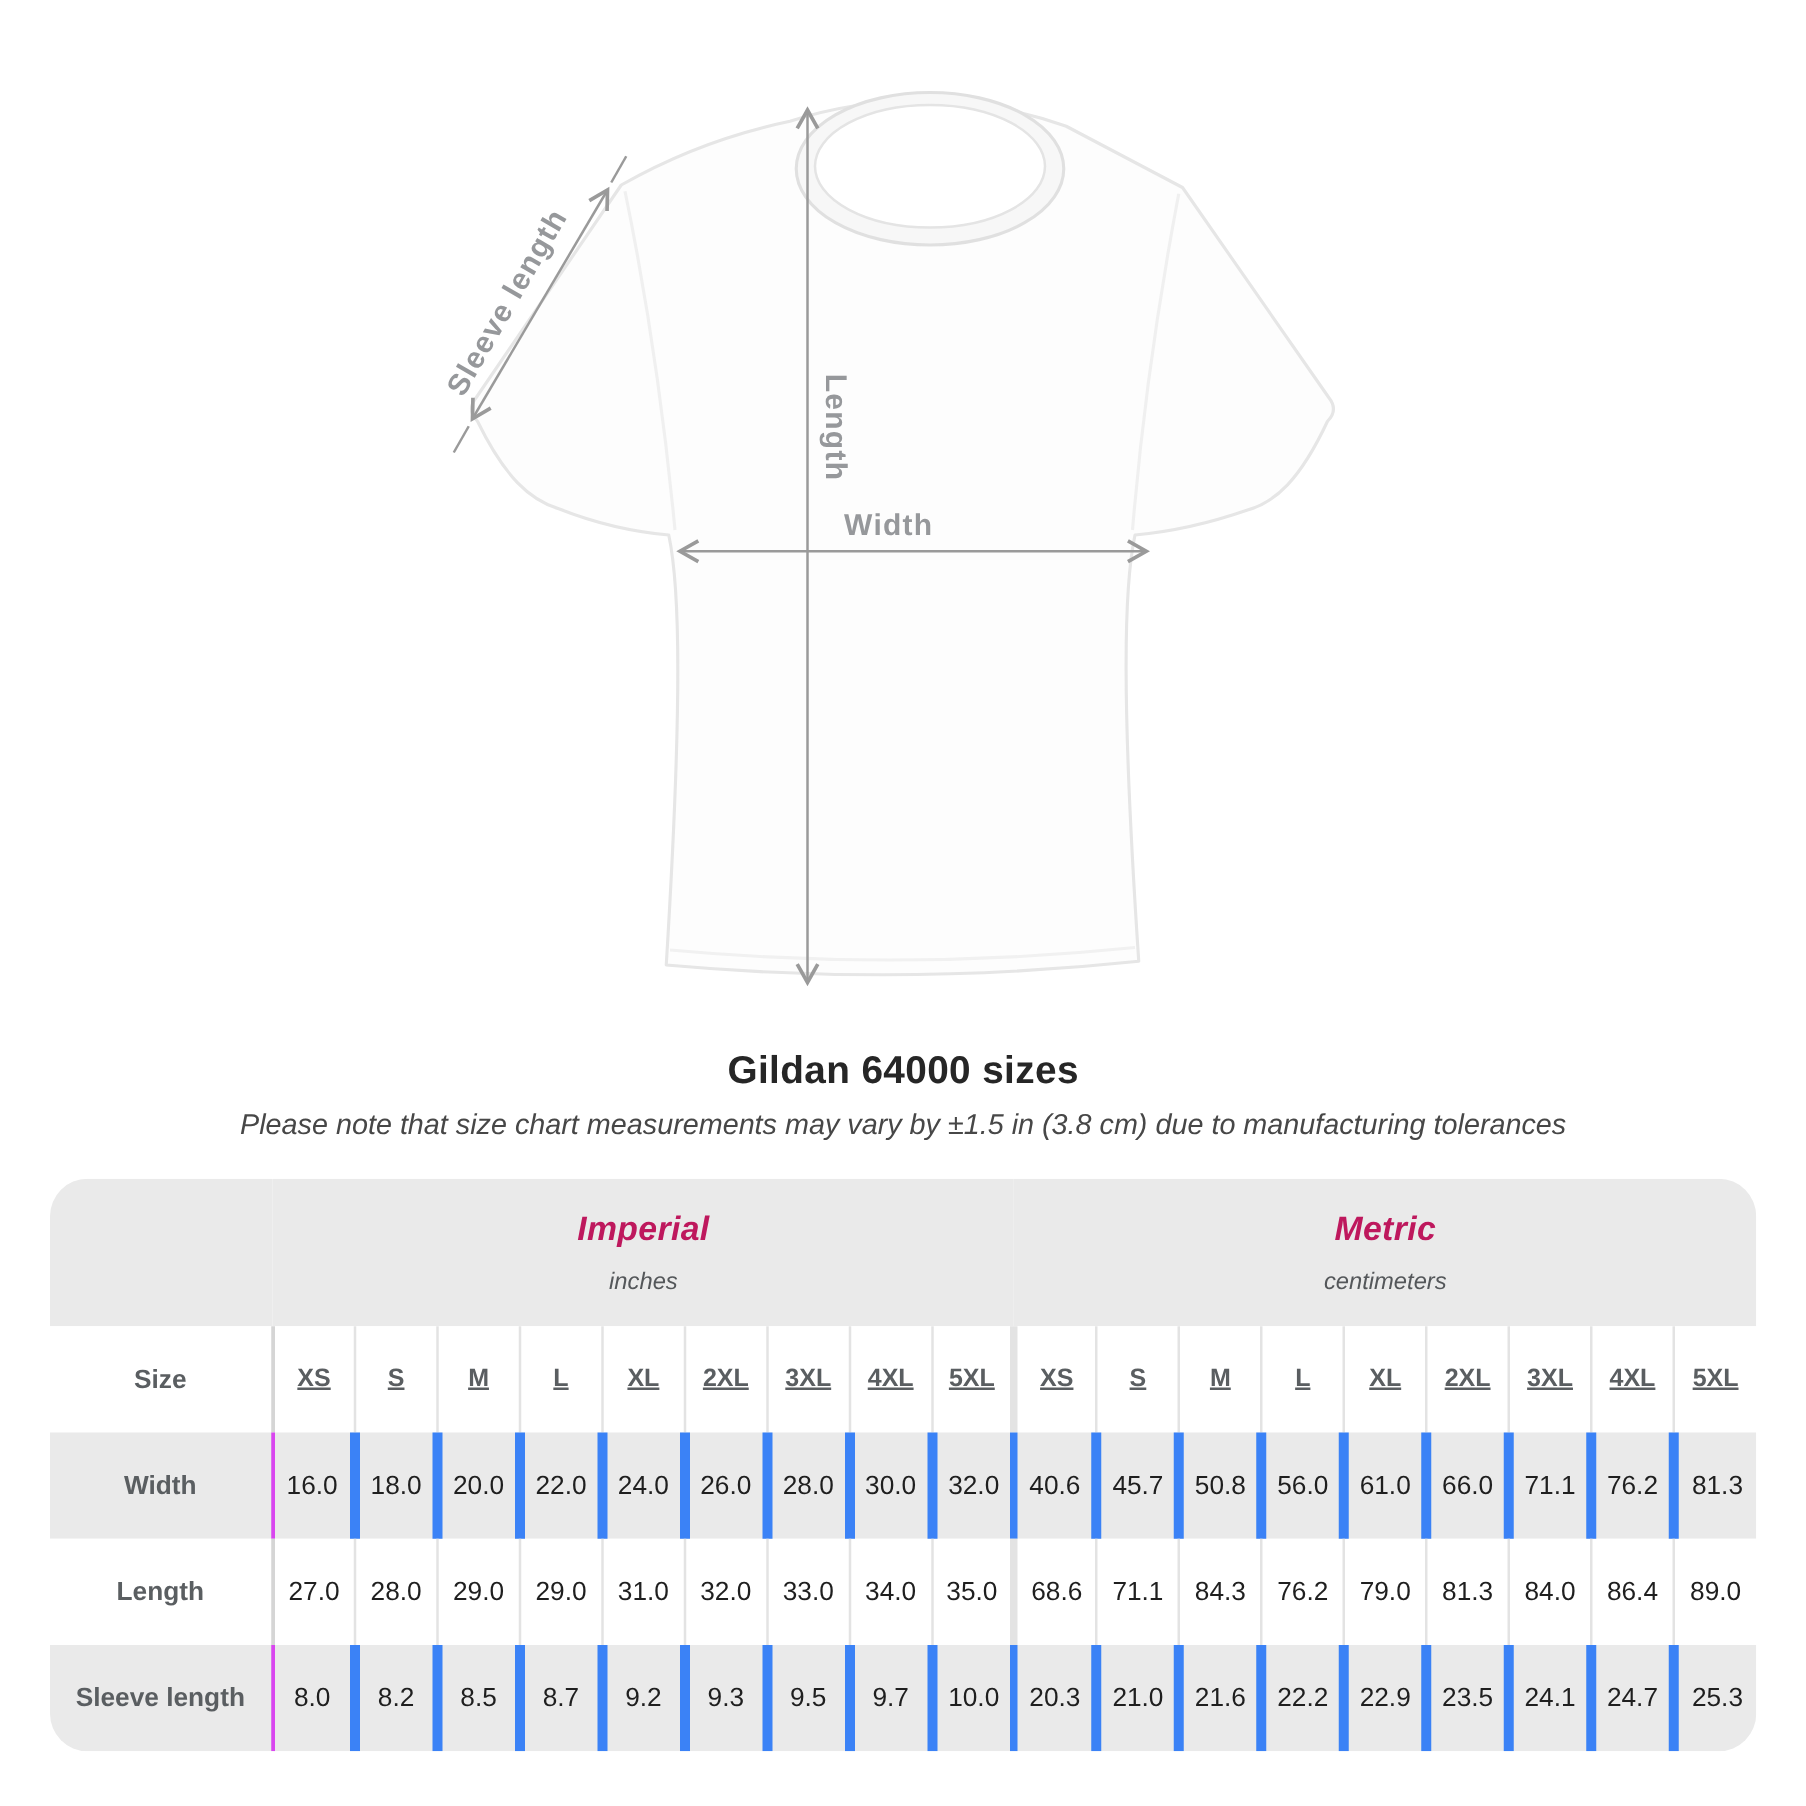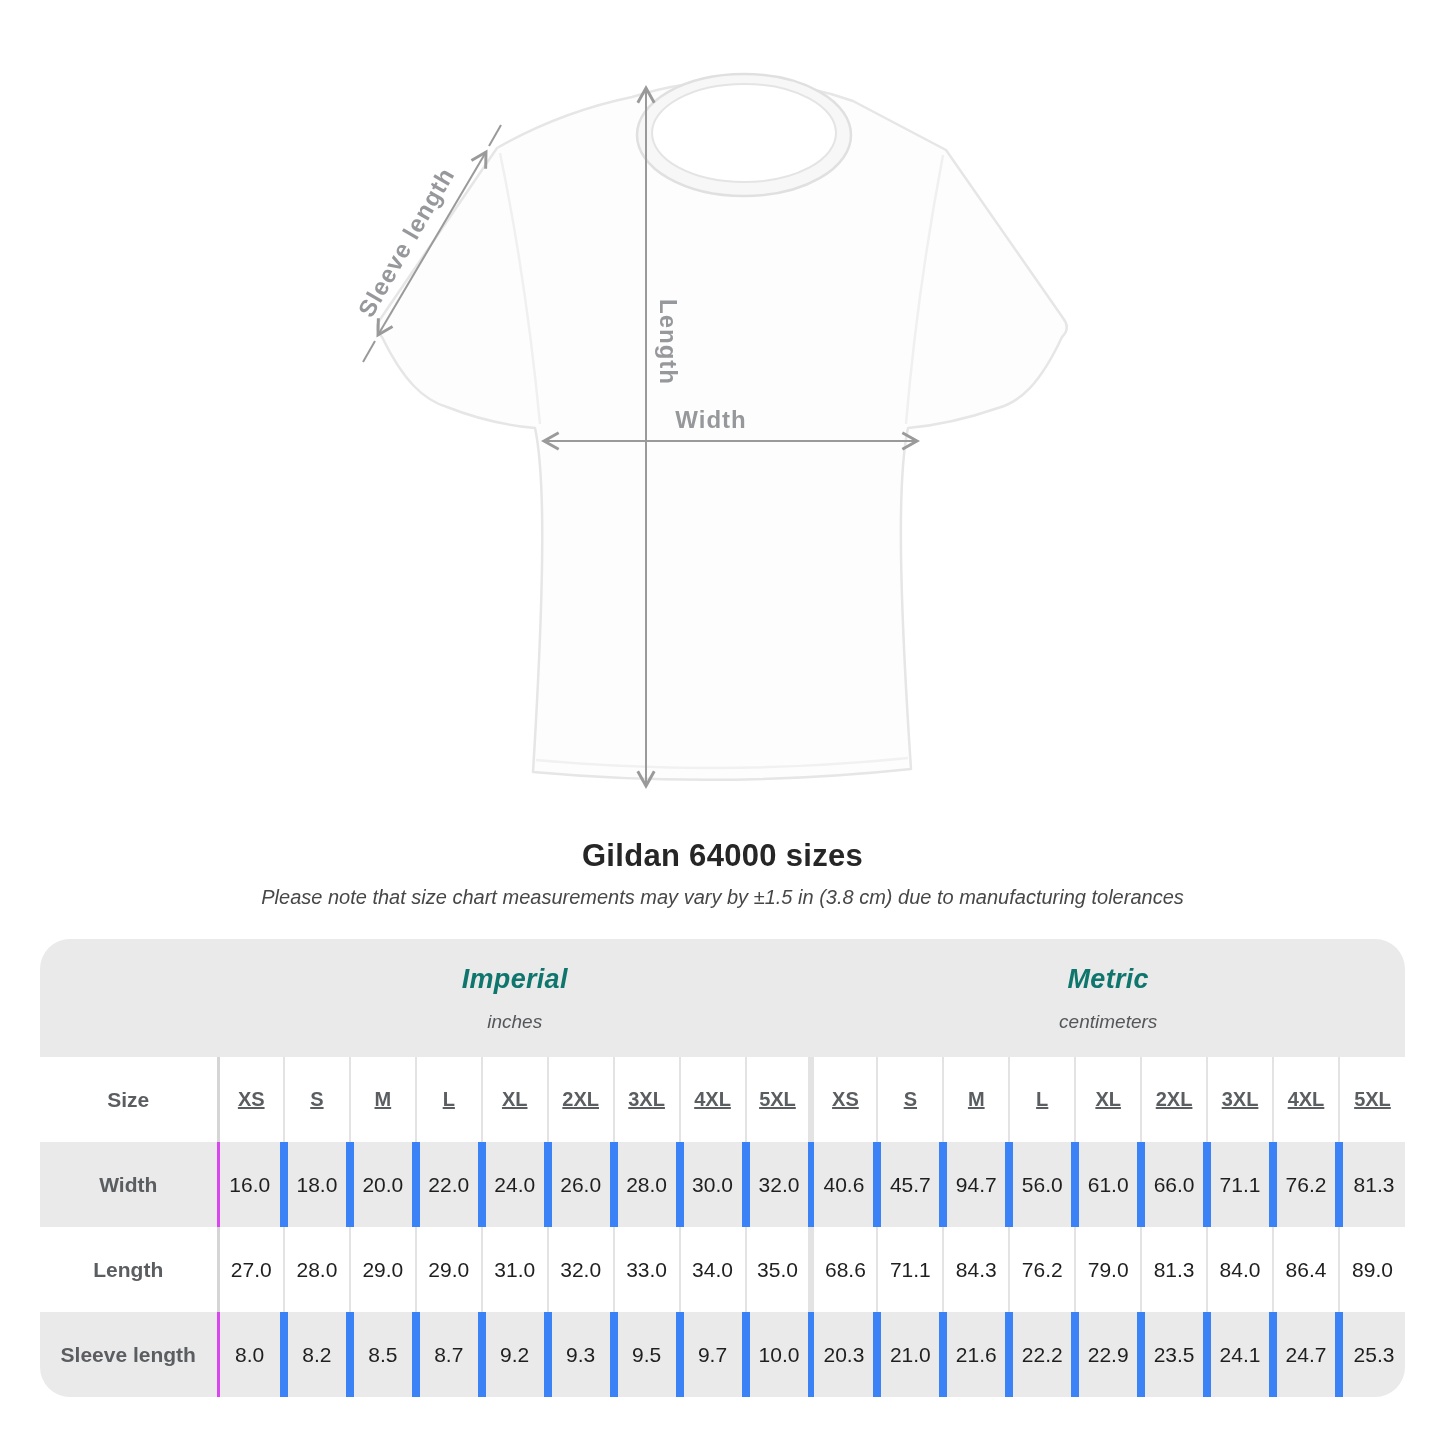--- a/index.html
+++ b/index.html
@@ -10,37 +10,37 @@
   }
   .figure { width:1445px; height:828px; position:relative; }
   .figure svg { display:block; }
 
   .page-title {
     margin:10px 0 0; text-align:center;
     font-size:31px; font-weight:bold; color:#262626; letter-spacing:.3px;
   }
   .page-subtitle {
     margin:12px 0 0; text-align:center;
-    font-style:italic; font-size:20px; color:#474747;
+    font-style:italic; font-size:23px; color:#474747;
   }
 
   .size-table-wrap {
     margin:30px 40px 0;
     border-radius:30px; overflow:hidden;
   }
   table.size-table {
     width:100%; border-collapse:collapse; table-layout:fixed;
   }
   col.c-label { width:178px; }
 
   tr.group-row th, tr.group-row td {
     background:#eaeaea; height:118px; vertical-align:middle; text-align:center;
     border:none; padding:0;
   }
-  .g-title { font-size:27px; font-weight:bold; font-style:italic; color:#0f766e; letter-spacing:.3px; }
+  .g-title { font-size:27px; font-weight:bold; font-style:italic; color:#be185d; letter-spacing:.3px; }
   .g-sub   { font-size:19px; font-style:italic; color:#54575a; margin-top:16px; font-weight:normal; }
 
   tr.size-row th { background:#ffffff; height:85px; }
   tr.size-row th, td.row-label {
     font-size:21px; font-weight:bold; color:#5a5e61; text-align:center; padding:0;
   }
   tr.size-row th.v { font-size:20px;text-decoration:underline; }
 
   tbody td { height:85px; text-align:center; padding:0; }
   td.num { font-size:21px; color:#1f1f1f; font-weight:normal; }
@@ -180,21 +180,21 @@
           <td class="num v">18.0</td>
           <td class="num v">20.0</td>
           <td class="num v">22.0</td>
           <td class="num v">24.0</td>
           <td class="num v">26.0</td>
           <td class="num v">28.0</td>
           <td class="num v">30.0</td>
           <td class="num v">32.0</td>
           <td class="num v sec">40.6</td>
           <td class="num v">45.7</td>
-          <td class="num v">94.7</td>
+          <td class="num v">50.8</td>
           <td class="num v">56.0</td>
           <td class="num v">61.0</td>
           <td class="num v">66.0</td>
           <td class="num v">71.1</td>
           <td class="num v">76.2</td>
           <td class="num v">81.3</td>
         </tr>
         <tr class="plain">
           <td class="row-label">Length</td>
           <td class="num v first">27.0</td>

